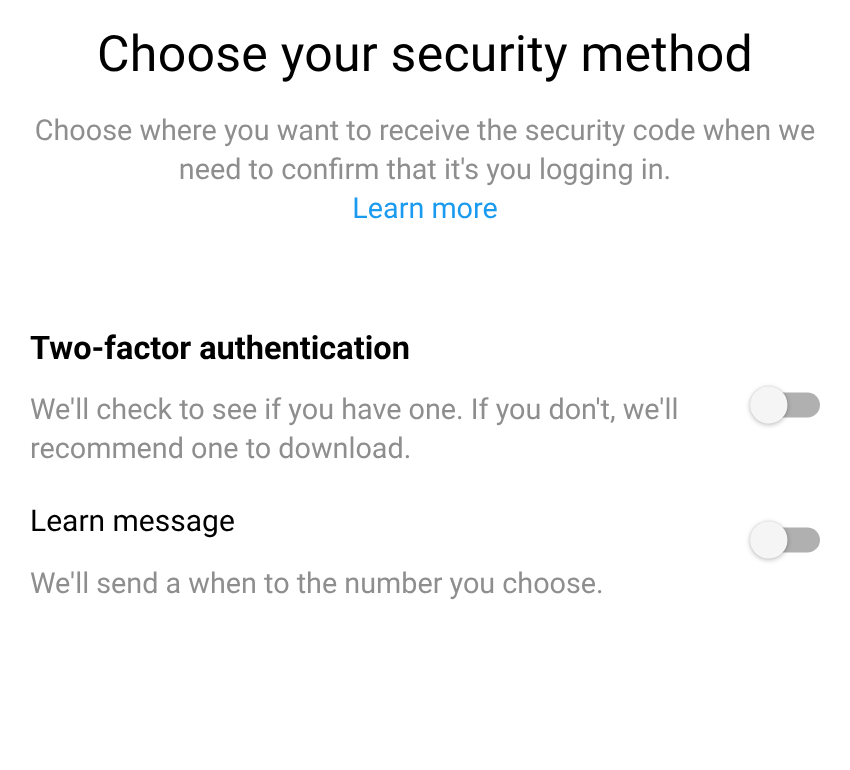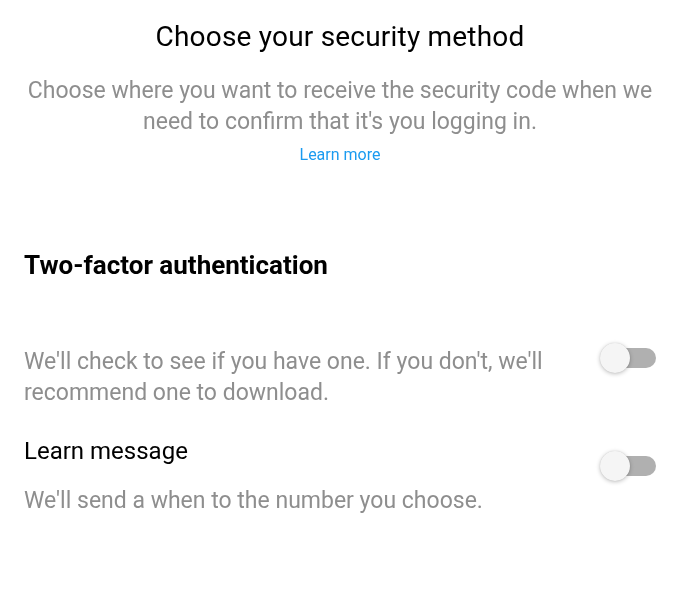--- a/index.html
+++ b/index.html
@@ -15,45 +15,44 @@
       overflow: hidden;
     }
     .container {
       padding: 20px 20px 0 20px;
     }
     .header {
       text-align: center;
       margin-bottom: 82px;
     }
     .title {
-      font-size: 28px;
+      font-size: 40px;
       font-weight: 400;
       color: #000000;
       margin-bottom: 22px;
       letter-spacing: 0.2px;
     }
     .subtitle {
       font-size: 23px;
       font-weight: 400;
       color: #8e8e8e;
       line-height: 1.35;
       padding: 0 6px;
     }
     .learn-more {
-      font-size: 16px;
+      font-size: 23px;
       font-weight: 400;
       color: #1a9bf0;
       text-decoration: none;
       display: inline-block;
     }
     .section-title {
       font-size: 26px;
       font-weight: 700;
       color: #000000;
-      margin-bottom: 48px;
       padding: 0 4px;
     }
     .option {
       display: flex;
       justify-content: space-between;
       align-items: flex-start;
       padding: 0 4px;
       margin-bottom: 28px;
     }
     .option-text {

